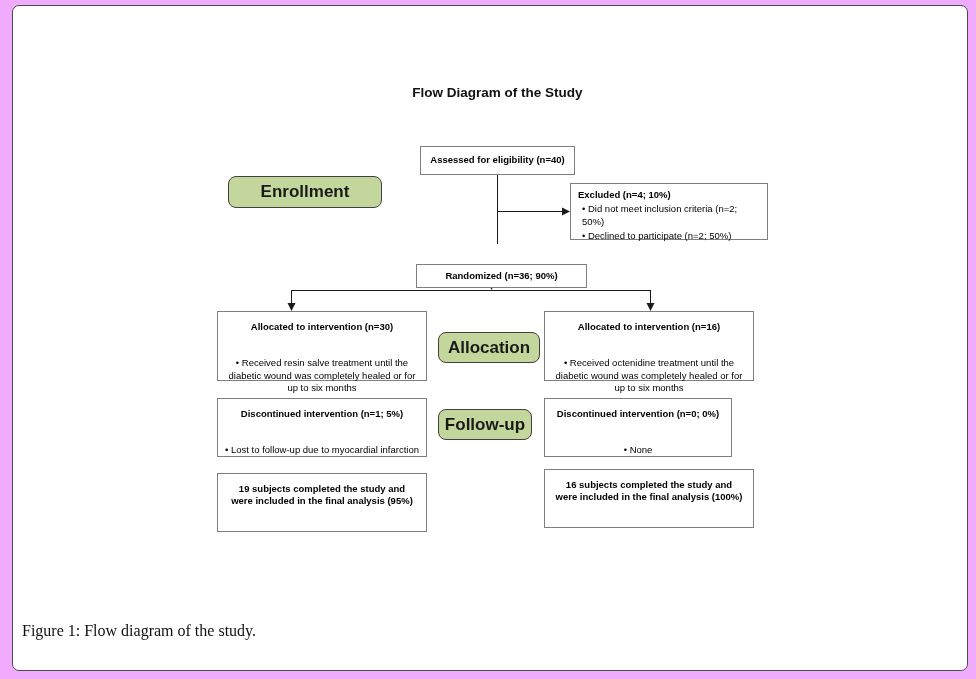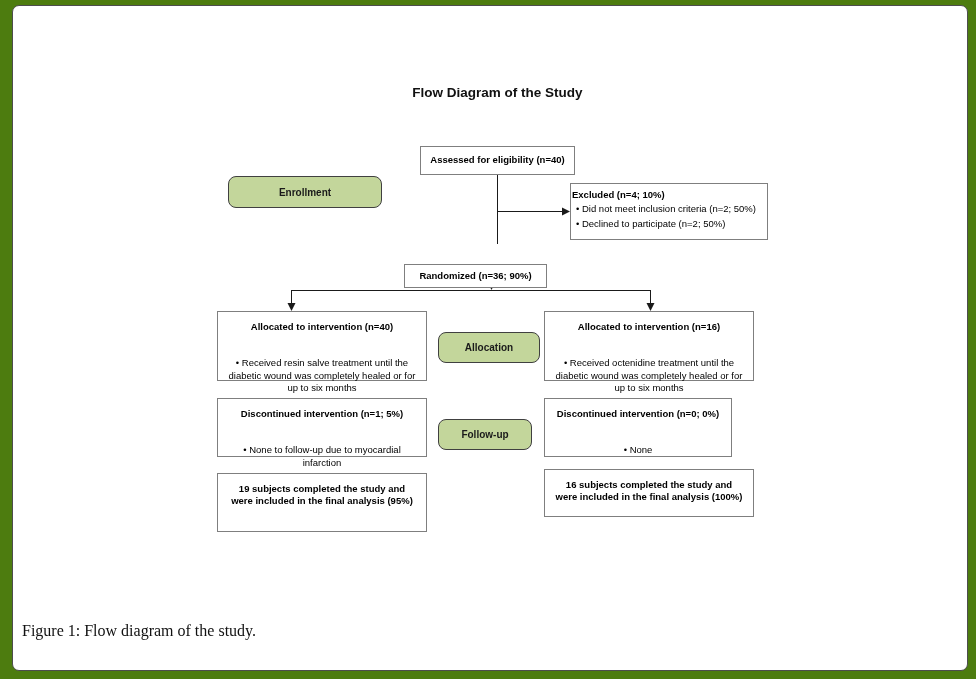--- a/index.html
+++ b/index.html
@@ -1,45 +1,45 @@
 <!DOCTYPE html>
 <html style="--stage-fill: #c3d69b; --stage-border: #404040; --box-border: #7f7f7f; --line: #1a1a1a;"><head>
 <meta charset="utf-8">
 <style>
   html,body{margin:0;padding:0;background:#ffffff;}
   .canvas{
-    position:relative;width:976px;height:679px;background:#4d7c0f;overflow:hidden;
+    position:relative;width:976px;height:679px;background:#f0abfc;overflow:hidden;
     font-family:"Liberation Sans","DejaVu Sans",sans-serif;color:#000;
   }
   .frame{
     position:absolute;left:12px;top:5px;width:954px;height:664px;
     border:1.5px solid #4d4d4d;border-radius:7px;background:#ffffff;
   }
   .diagram-title{
     position:absolute;left:340px;top:85px;width:315px;text-align:center;
     font-size:13.5px;font-weight:bold;color:#111;
   }
   .pbox{
     position:absolute;background:#fff;border:1px solid var(--box-border,#7f7f7f);
     font-size:9.5px;line-height:1.3;color:#000;box-sizing:border-box;
   }
   .flexc{display:flex;align-items:center;justify-content:center;margin-top:20px;}
   .btitle{font-weight:bold;text-align:center;}
   .bullet{text-align:center;margin-top:24px;padding:0 6px;}
   .bullet::before{content:"\2022  ";}
   .pad-top{padding-top:9px;}
-  .excl{padding:5px 1px;}
+  .excl{padding:5px 7px;}
   .excl .btitle{text-align:left;}
   .excl .bullet{text-align:left;margin-top:2px;padding:0 0 0 4px;}
   .an-text{font-weight:bold;text-align:center;padding:9px 10px 0 10px;}
   .stage{
     position:absolute;background:var(--stage-fill,#c3d69b);
     border:1.5px solid var(--stage-border,#404040);border-radius:8px;
     display:flex;align-items:center;justify-content:center;
-    font-weight:bold;font-size:10px;color:#1a1a1a;box-sizing:border-box;
+    font-weight:bold;font-size:17px;color:#1a1a1a;box-sizing:border-box;
   }
   .connectors{position:absolute;left:0;top:0;pointer-events:none;}
   .caption{
     position:absolute;left:22px;top:622px;
     font-family:"Liberation Serif","DejaVu Serif",serif;
     font-size:16px;color:#111;
   }
 </style>
 </head>
 <body>
@@ -74,56 +74,56 @@
   <div class="stage" style="left:228px;top:176px;width:154px;height:32px">
     <span>Enrollment</span>
   </div>
 
   <div class="pbox excl" style="left:570px;top:183px;width:198px;height:57px">
     <div class="btitle">Excluded (n=4; 10%)</div>
     <div class="bullet">Did not meet inclusion criteria (n=2; 50%)</div>
     <div class="bullet">Declined to participate (n=2; 50%)</div>
   </div>
 
-  <div class="pbox flexc" style="left:404px;top:244px;width:143px;height:24px">
+  <div class="pbox flexc" style="left:416px;top:244px;width:171px;height:24px">
     <div class="btitle">Randomized (n=36; 90%)</div>
   </div>
 
   <div class="pbox pad-top" style="left:217px;top:311px;width:210px;height:70px">
-    <div class="btitle">Allocated to intervention (n=40)</div>
+    <div class="btitle">Allocated to intervention (n=30)</div>
     <div class="bullet">Received resin salve treatment until the diabetic wound was completely healed or for up to six months</div>
   </div>
 
   <div class="stage" style="left:438px;top:332px;width:102px;height:31px">
     <span>Allocation</span>
   </div>
 
   <div class="pbox pad-top" style="left:544px;top:311px;width:210px;height:70px">
     <div class="btitle">Allocated to intervention (n=16)</div>
     <div class="bullet">Received octenidine treatment until the diabetic wound was completely healed or for up to six months</div>
   </div>
 
   <div class="pbox pad-top" style="left:217px;top:398px;width:210px;height:59px">
     <div class="btitle">Discontinued intervention (n=1; 5%)</div>
-    <div class="bullet">None to follow-up due to myocardial infarction</div>
+    <div class="bullet">Lost to follow-up due to myocardial infarction</div>
   </div>
 
-  <div class="stage" style="left:438px;top:419px;width:94px;height:31px">
+  <div class="stage" style="left:438px;top:409px;width:94px;height:31px">
     <span>Follow-up</span>
   </div>
 
   <div class="pbox pad-top" style="left:544px;top:398px;width:188px;height:59px">
     <div class="btitle">Discontinued intervention (n=0; 0%)</div>
     <div class="bullet">None</div>
   </div>
 
   <div class="pbox" style="left:217px;top:473px;width:210px;height:59px">
     <div class="an-text">19 subjects completed the study and were included in the final analysis (95%)</div>
   </div>
 
 
-  <div class="pbox" style="left:544px;top:469px;width:210px;height:48px">
+  <div class="pbox" style="left:544px;top:469px;width:210px;height:59px">
     <div class="an-text">16 subjects completed the study and were included in the final analysis (100%)</div>
   </div>
 
   <div class="caption">Figure 1: Flow diagram of the study.</div>
 
 </div>
 
 </body></html>

